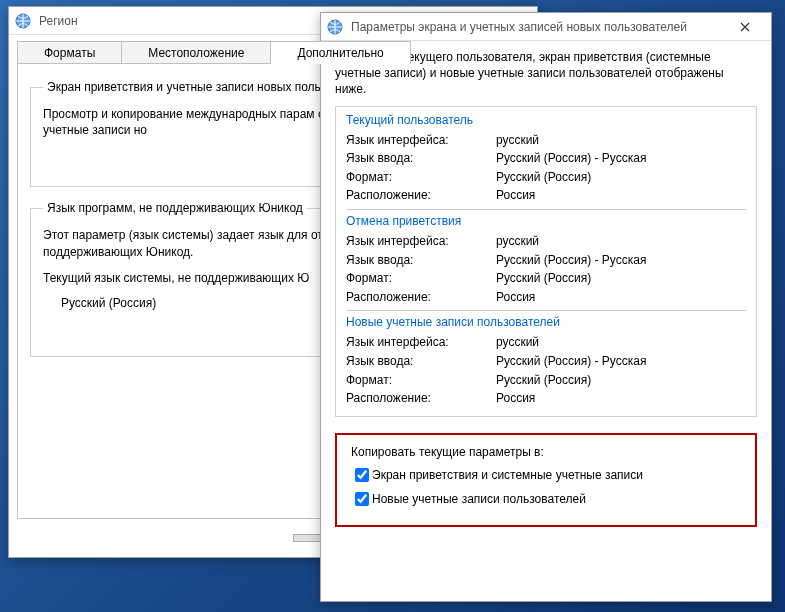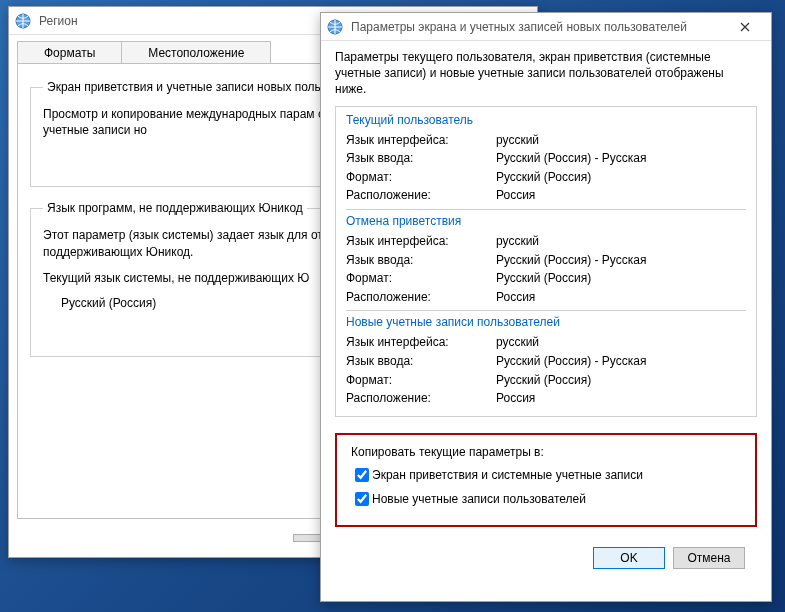--- a/index.html
+++ b/index.html
@@ -165,20 +165,21 @@
       <svg class="globe-icon" viewBox="0 0 16 16" width="16" height="16">
           <circle class="outer" cx="8" cy="8" r="7"></circle>
           <path d="M1 8h14M8 1v14M3 3c3 3 7 3 10 0M3 13c3-3 7-3 10 0"></path>
         </svg>
     </span>
     <span class="title">Регион</span>
   </div>
   <div class="tabs">
     <div class="tab">Форматы</div>
     <div class="tab">Местоположение</div>
+    <div class="tab active">Дополнительно</div>
   </div>
   <div class="tab-body">
 
     <fieldset class="group">
       <legend>Экран приветствия и учетные записи новых польз</legend>
       <div class="desc">Просмотр и копирование международных парам системные учетные записи и учетные записи но</div>
       <div style="text-align:right; clear:both;">
         <span class="shield-btn">
           <svg class="shield" viewBox="0 0 16 16">
             <path d="M8 1l6 2v4c0 4-3 7-6 8-3-1-6-4-6-8V3z" fill="#ffce3b" stroke="#c79900"></path>
@@ -298,18 +299,14 @@
       <div class="chk-row">
         <input type="checkbox" checked="" style="">
         <span>Экран приветствия и системные учетные записи</span>
       </div>
       <div class="chk-row">
         <input type="checkbox" checked="" style="">
         <span>Новые учетные записи пользователей</span>
       </div>
     </div>
 
-    <div class="dialog-buttons">
-      <div class="btn primary">OK</div>
-      <div class="btn">Отмена</div>
-    </div>
   </div>
 </div>
 
 </body></html>

